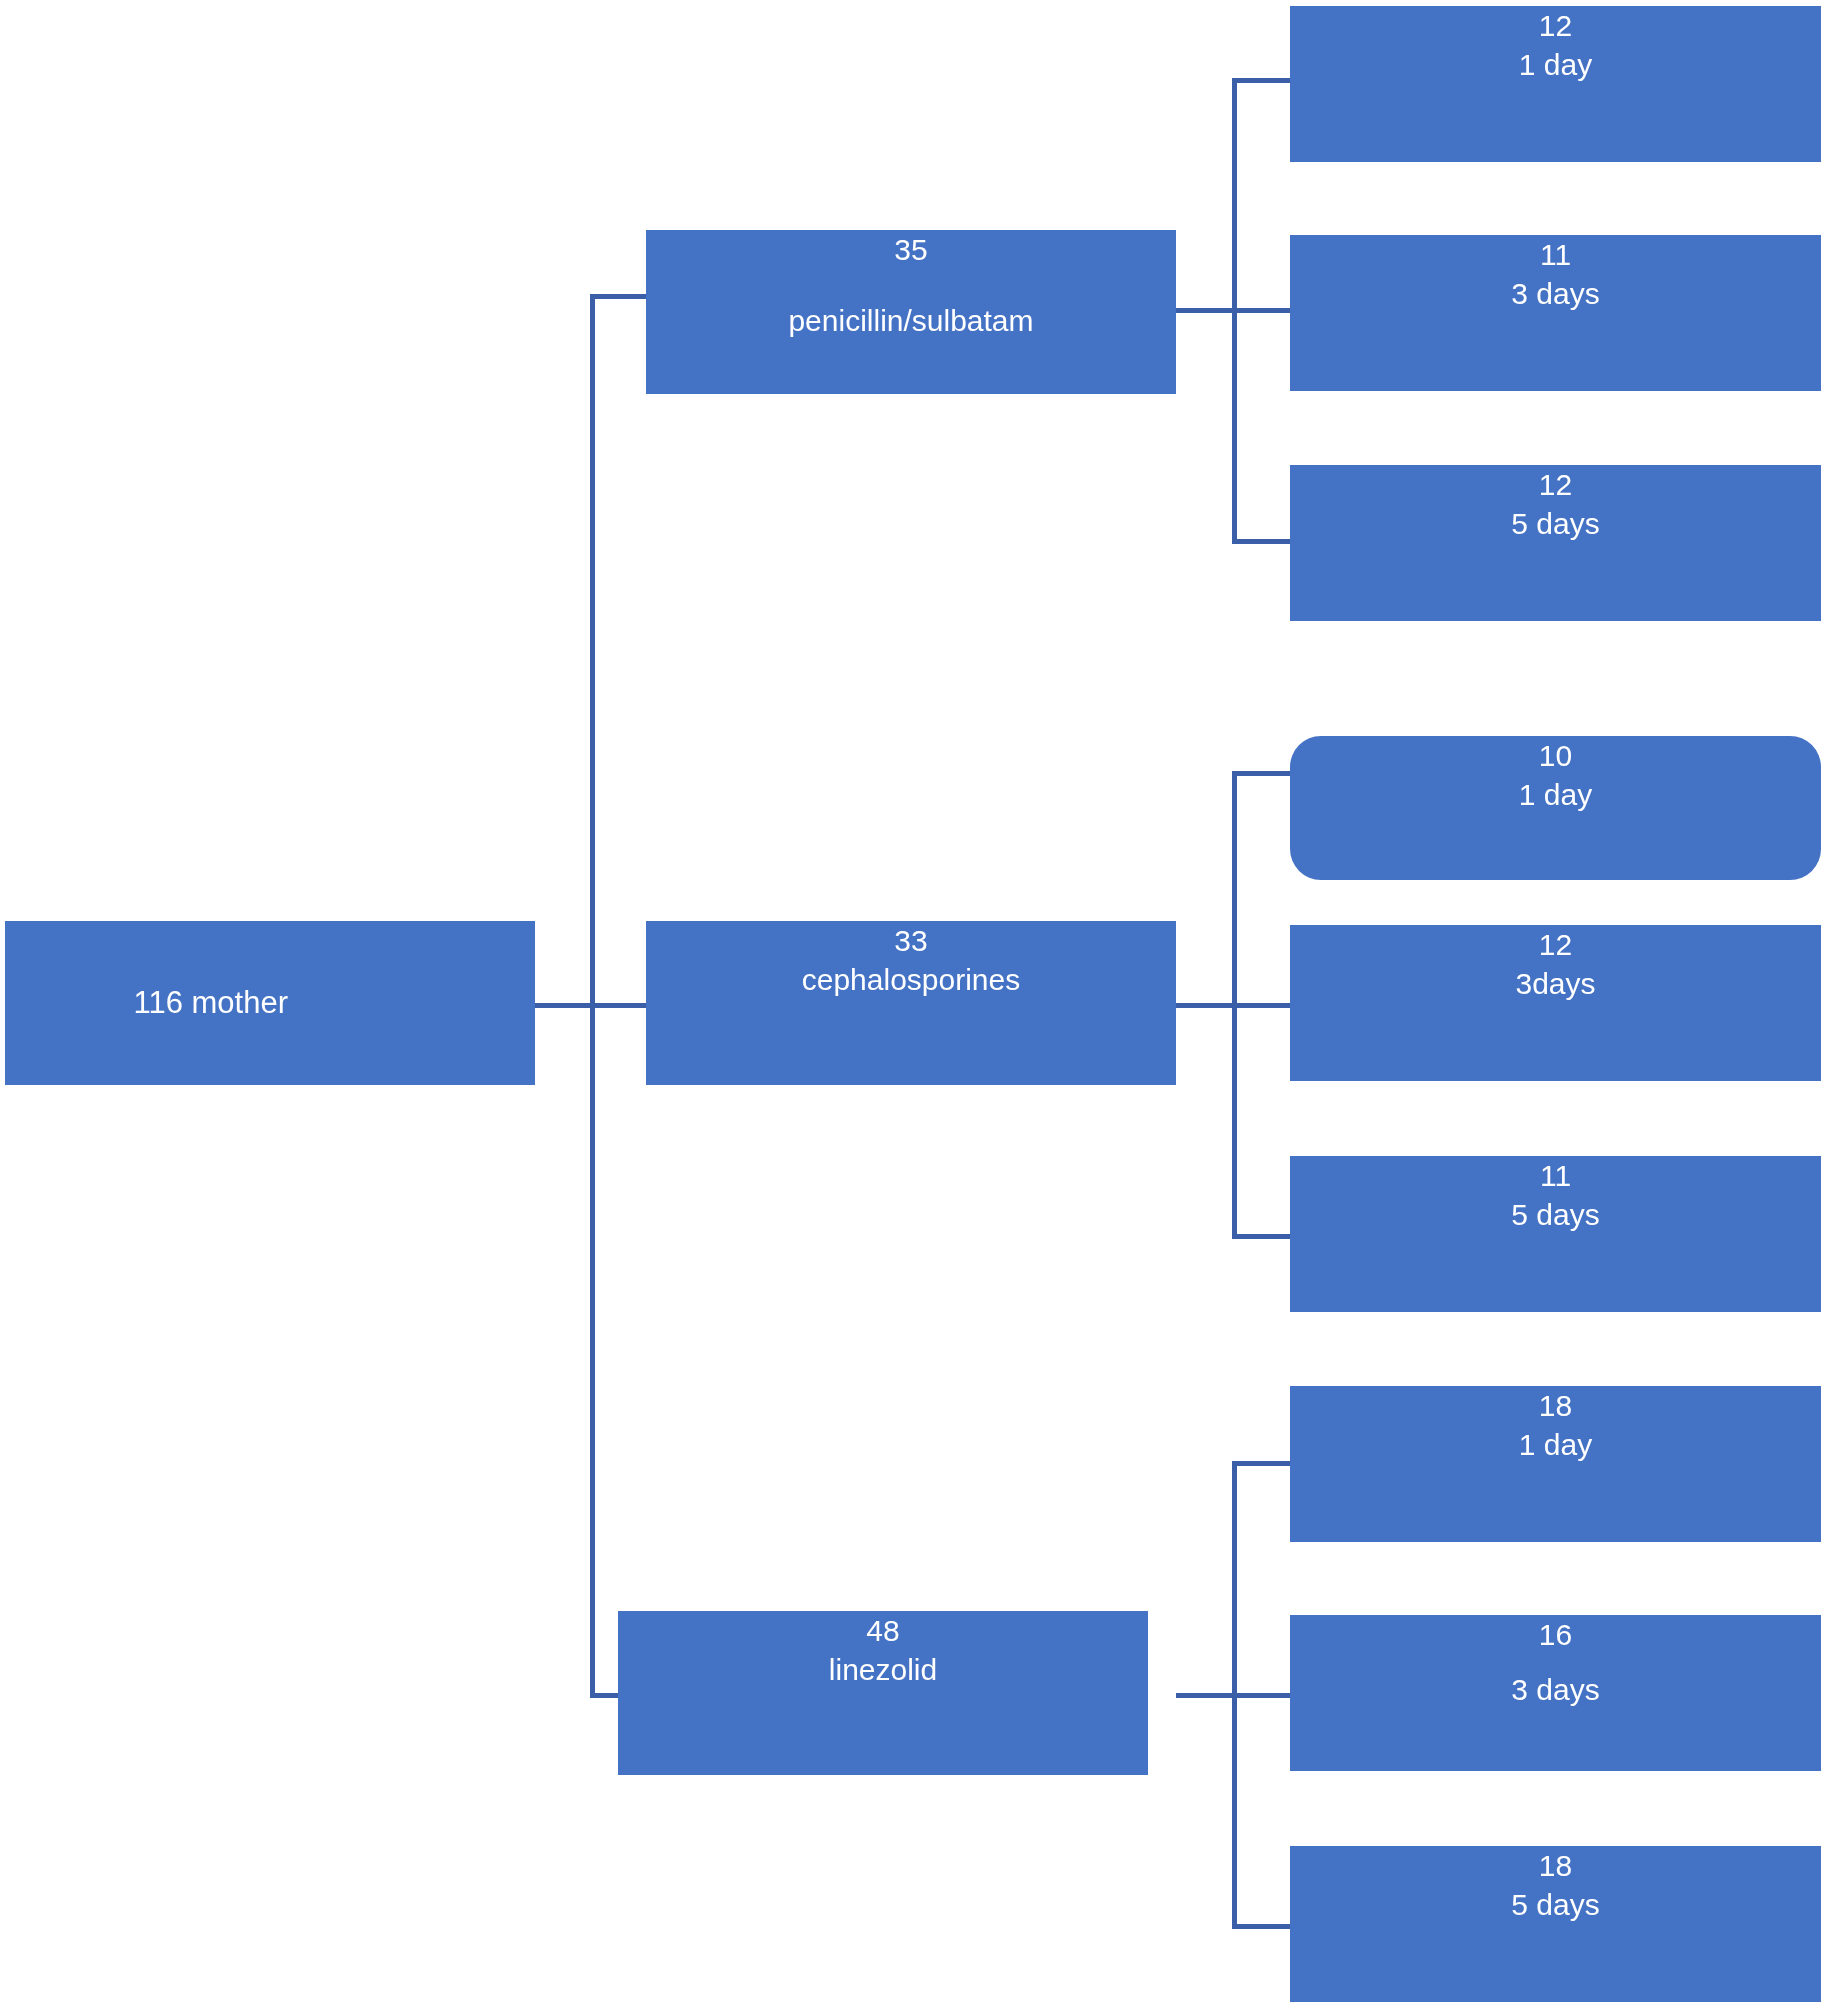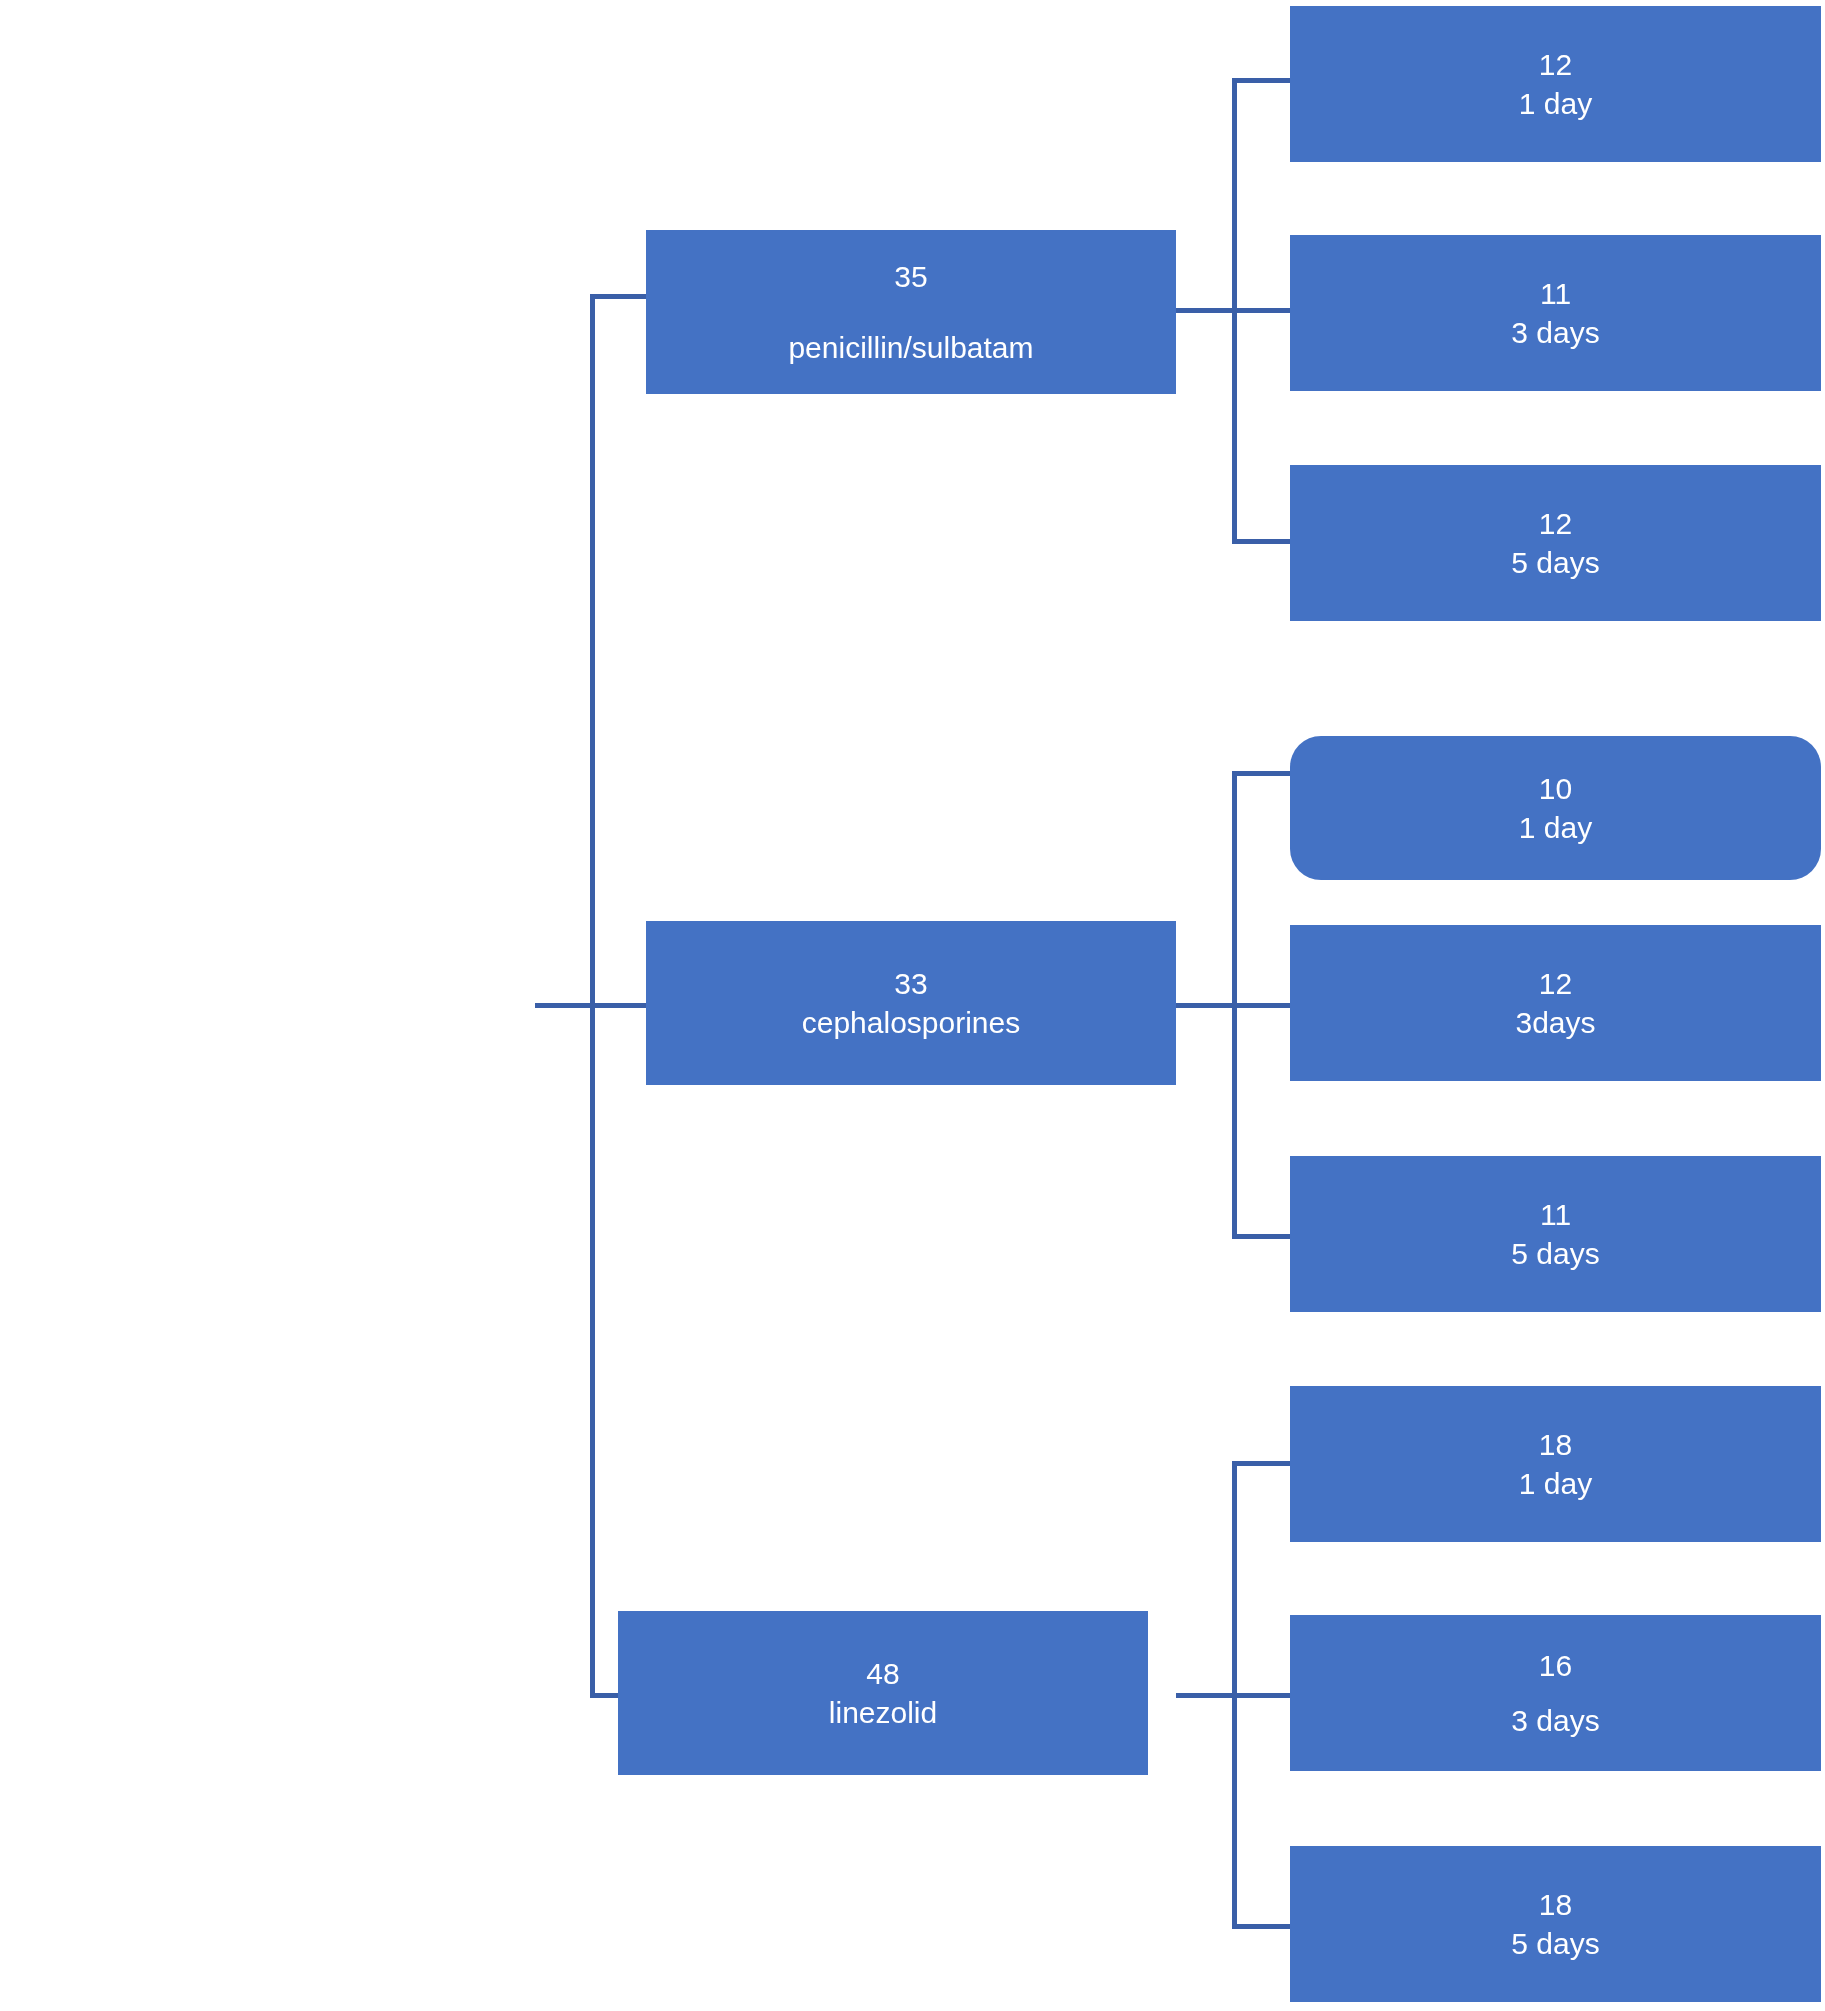--- a/index.html
+++ b/index.html
@@ -20,21 +20,20 @@
   }
 
   
   .node {
     position: absolute;
     background: #4472C4;
     color: #ffffff;
     display: flex;
     flex-direction: column;
     align-items: center;
-    justify-content: center;
     line-height: 1.30;
     font-size: 30px;
     box-sizing: border-box;
     text-align: center;
   }
   .node .line1,
   .node .line2 {
     display: block;
     white-space: pre;
   }
@@ -78,20 +77,23 @@
   <div class="conn h" style="left:1232px; top:771px; width:58px;"></div>
   <div class="conn h" style="left:1232px; top:1003px; width:58px;"></div>
   <div class="conn h" style="left:1232px; top:1234px; width:58px;"></div>
 
   <div class="conn h" style="left:1176px; top:1693px; width:60px;"></div>
   <div class="conn v" style="left:1232px; top:1461px; height:465px;"></div>
   <div class="conn h" style="left:1232px; top:1461px; width:58px;"></div>
   <div class="conn h" style="left:1232px; top:1693px; width:58px;"></div>
   <div class="conn h" style="left:1232px; top:1924px; width:58px;"></div>
 
+  <div class="node root" style="left:4.5px; top:921px; width:530px; height:164px;">
+    <span class="line1">116 mother</span>
+  </div>
 
   <div class="node" style="left:646px; top:230px; width:530px; height:164px;gap:32px;">
     <span class="line1">35</span>
     <span class="line2">penicillin/sulbatam</span>
   </div>
 
   <div class="node" style="left:646px; top:921px; width:530px; height:164px;">
     <span class="line1">33</span>
     <span class="line2">cephalosporines</span>
   </div>

